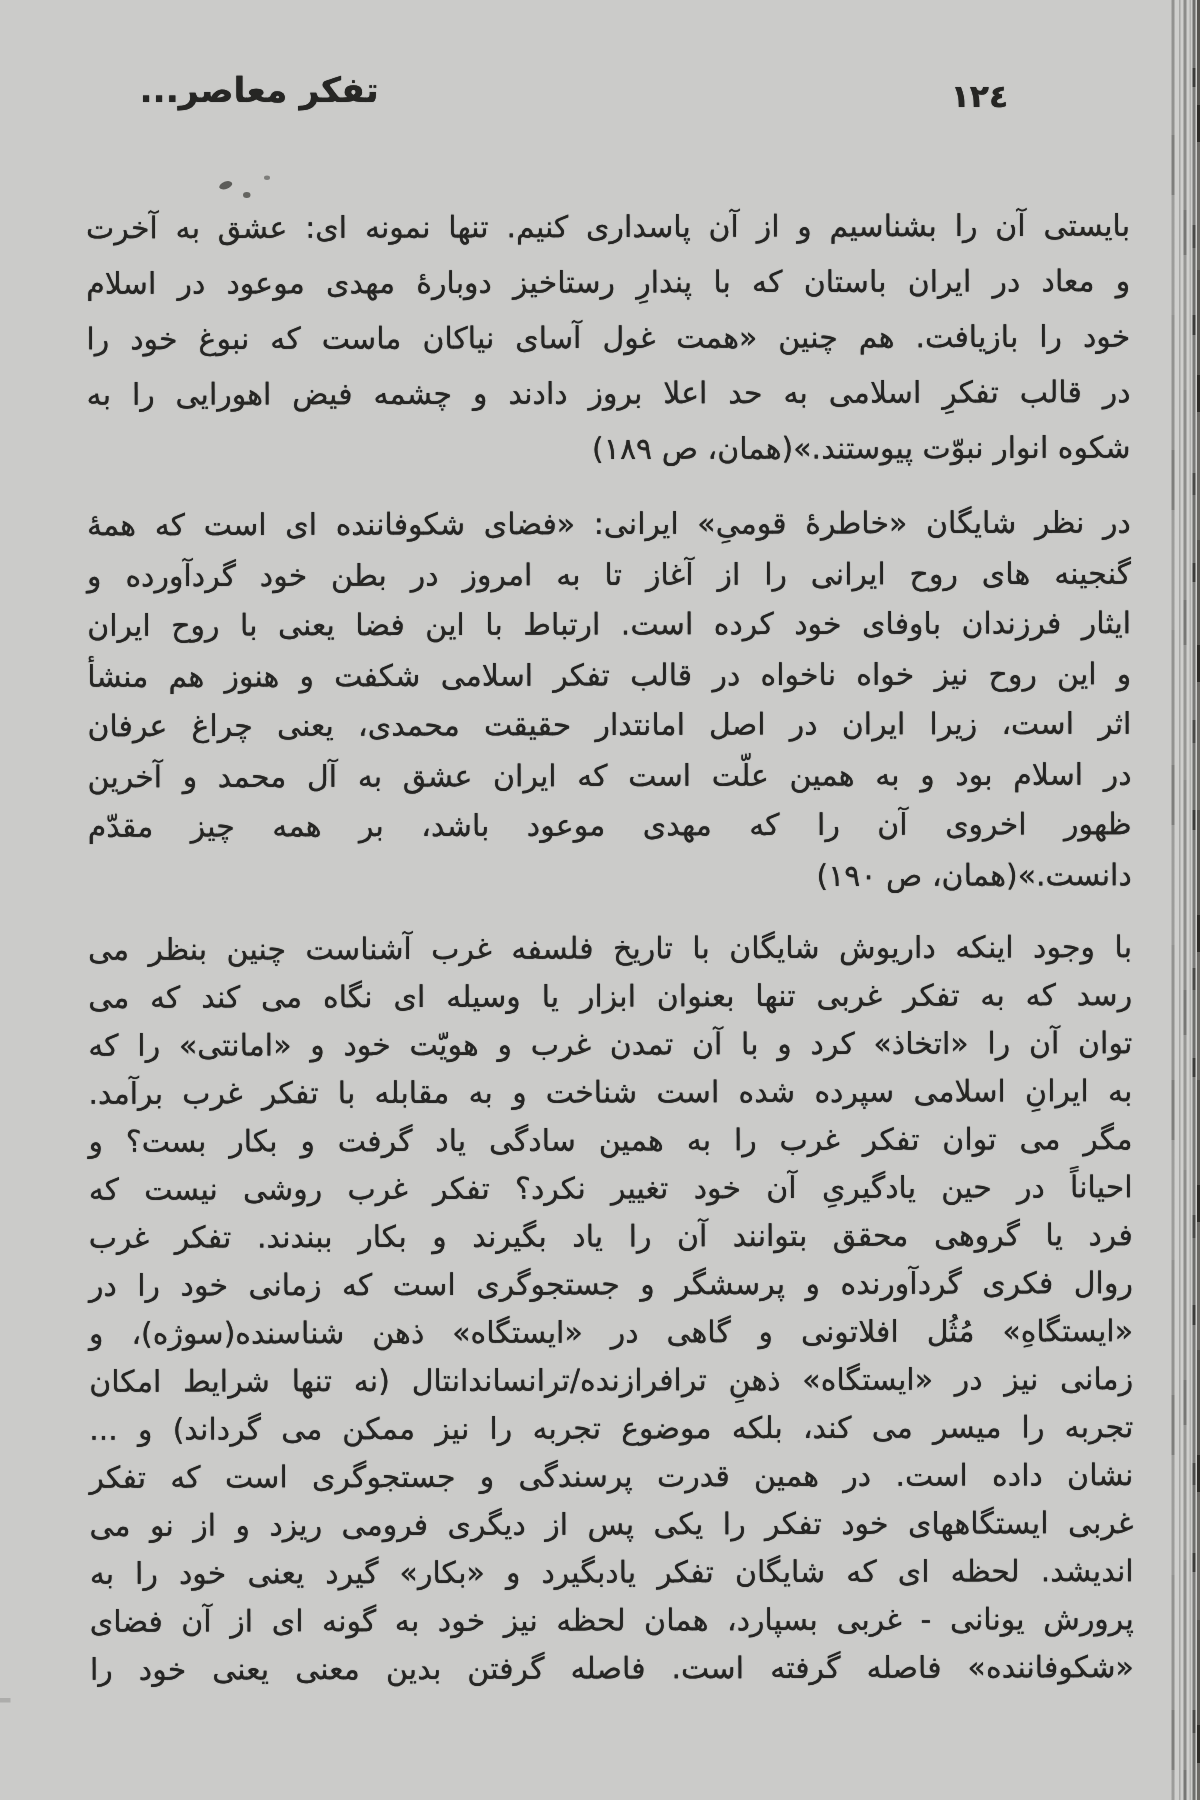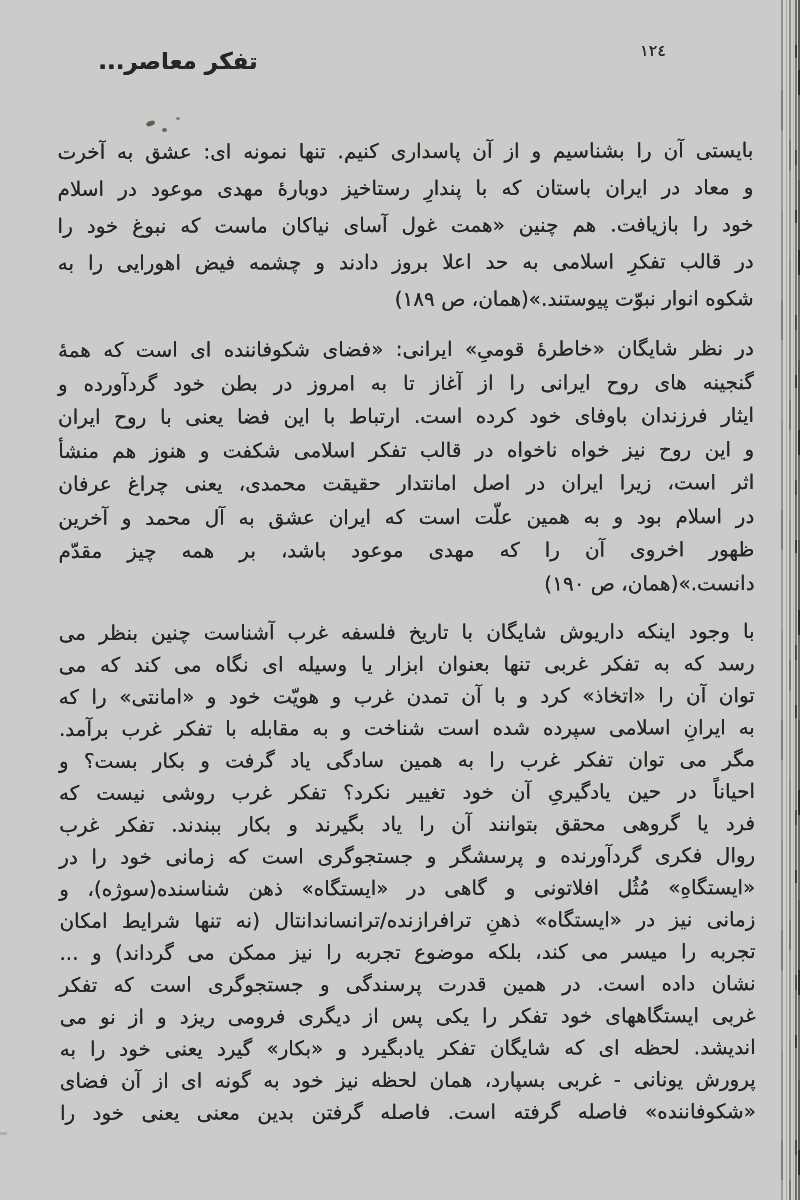--- a/index.html
+++ b/index.html
@@ -14,32 +14,32 @@
   }
   
   .running-title {
     position: absolute;
     top: 48px;
     left: 93px;
     width: 170px;
     direction: rtl;
     font-size: 23px;
     font-weight: bold;
-    text-align: center;
+    text-align: left;
     text-shadow: 0 0 0.5px #262624;
     white-space: nowrap;
   }
   .page-number {
     position: absolute;
-    top: 41px;
+    top: 52px;
     left: 625px;
     width: 56px;
     direction: rtl;
-    font-size: 16px;
-    font-weight: normal;
+    font-size: 21px;
+    font-weight: bold;
     text-align: center;
     letter-spacing: 2px;
     text-shadow: 0 0 0.5px #262624;
   }
   
   .text-body {
     position: absolute;
     left: 57px;
     width: 696px;
     top: 0;

